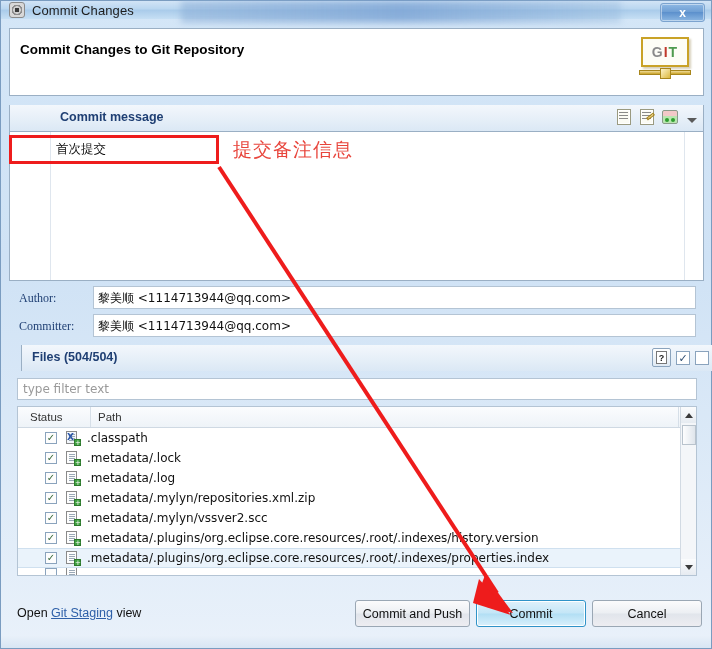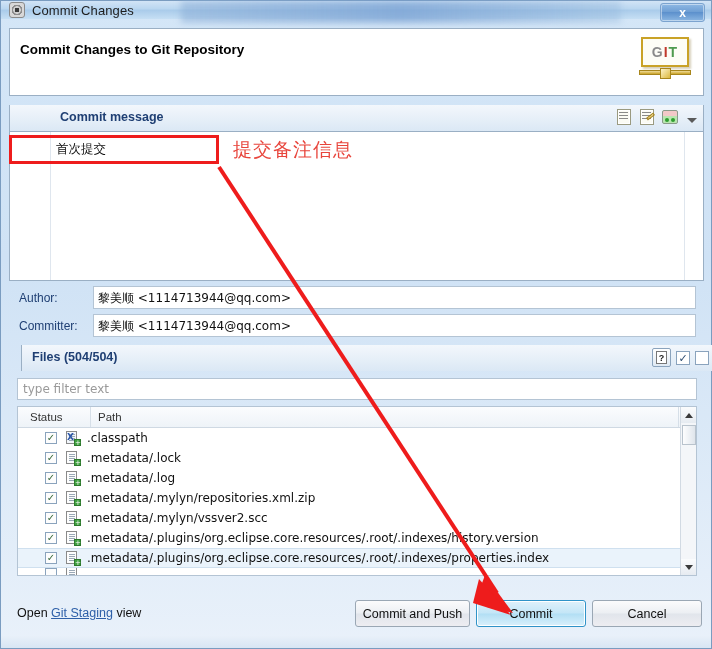--- a/index.html
+++ b/index.html
@@ -138,21 +138,21 @@
   #red-note {
     position: absolute; left: 232px; top: 136px; z-index: 30;
     font-size: 19px; color: #e8453c; font-family: "DejaVu Sans", sans-serif;
     letter-spacing: 1px;
   }
   #red-arrow { position: absolute; left: 0; top: 0; width: 712px; height: 649px; z-index: 29; pointer-events: none; }
 
   
   .field-row { position: absolute; left: 8px; width: 695px; height: 24px; }
   .field-label {
-    position: absolute; left: 10px; top: 5px; font-size: 12px; color: #1f3f73;
+    position: absolute; left: 10px; top: 5px; font-size: 12px; color: #1f3f73; font-family: Liberation Serif, serif;
   }
   .field-input {
     position: absolute; left: 84px; top: 0; width: 603px; height: 23px;
     background: #fff; border: 1px solid #b4c4d4;
     font-size: 12px; color: #111; padding: 3px 0 0 4px;
     font-family: "DejaVu Sans", sans-serif;
   }
   #author-row { top: 285px; }
   #committer-row { top: 313px; }
 

